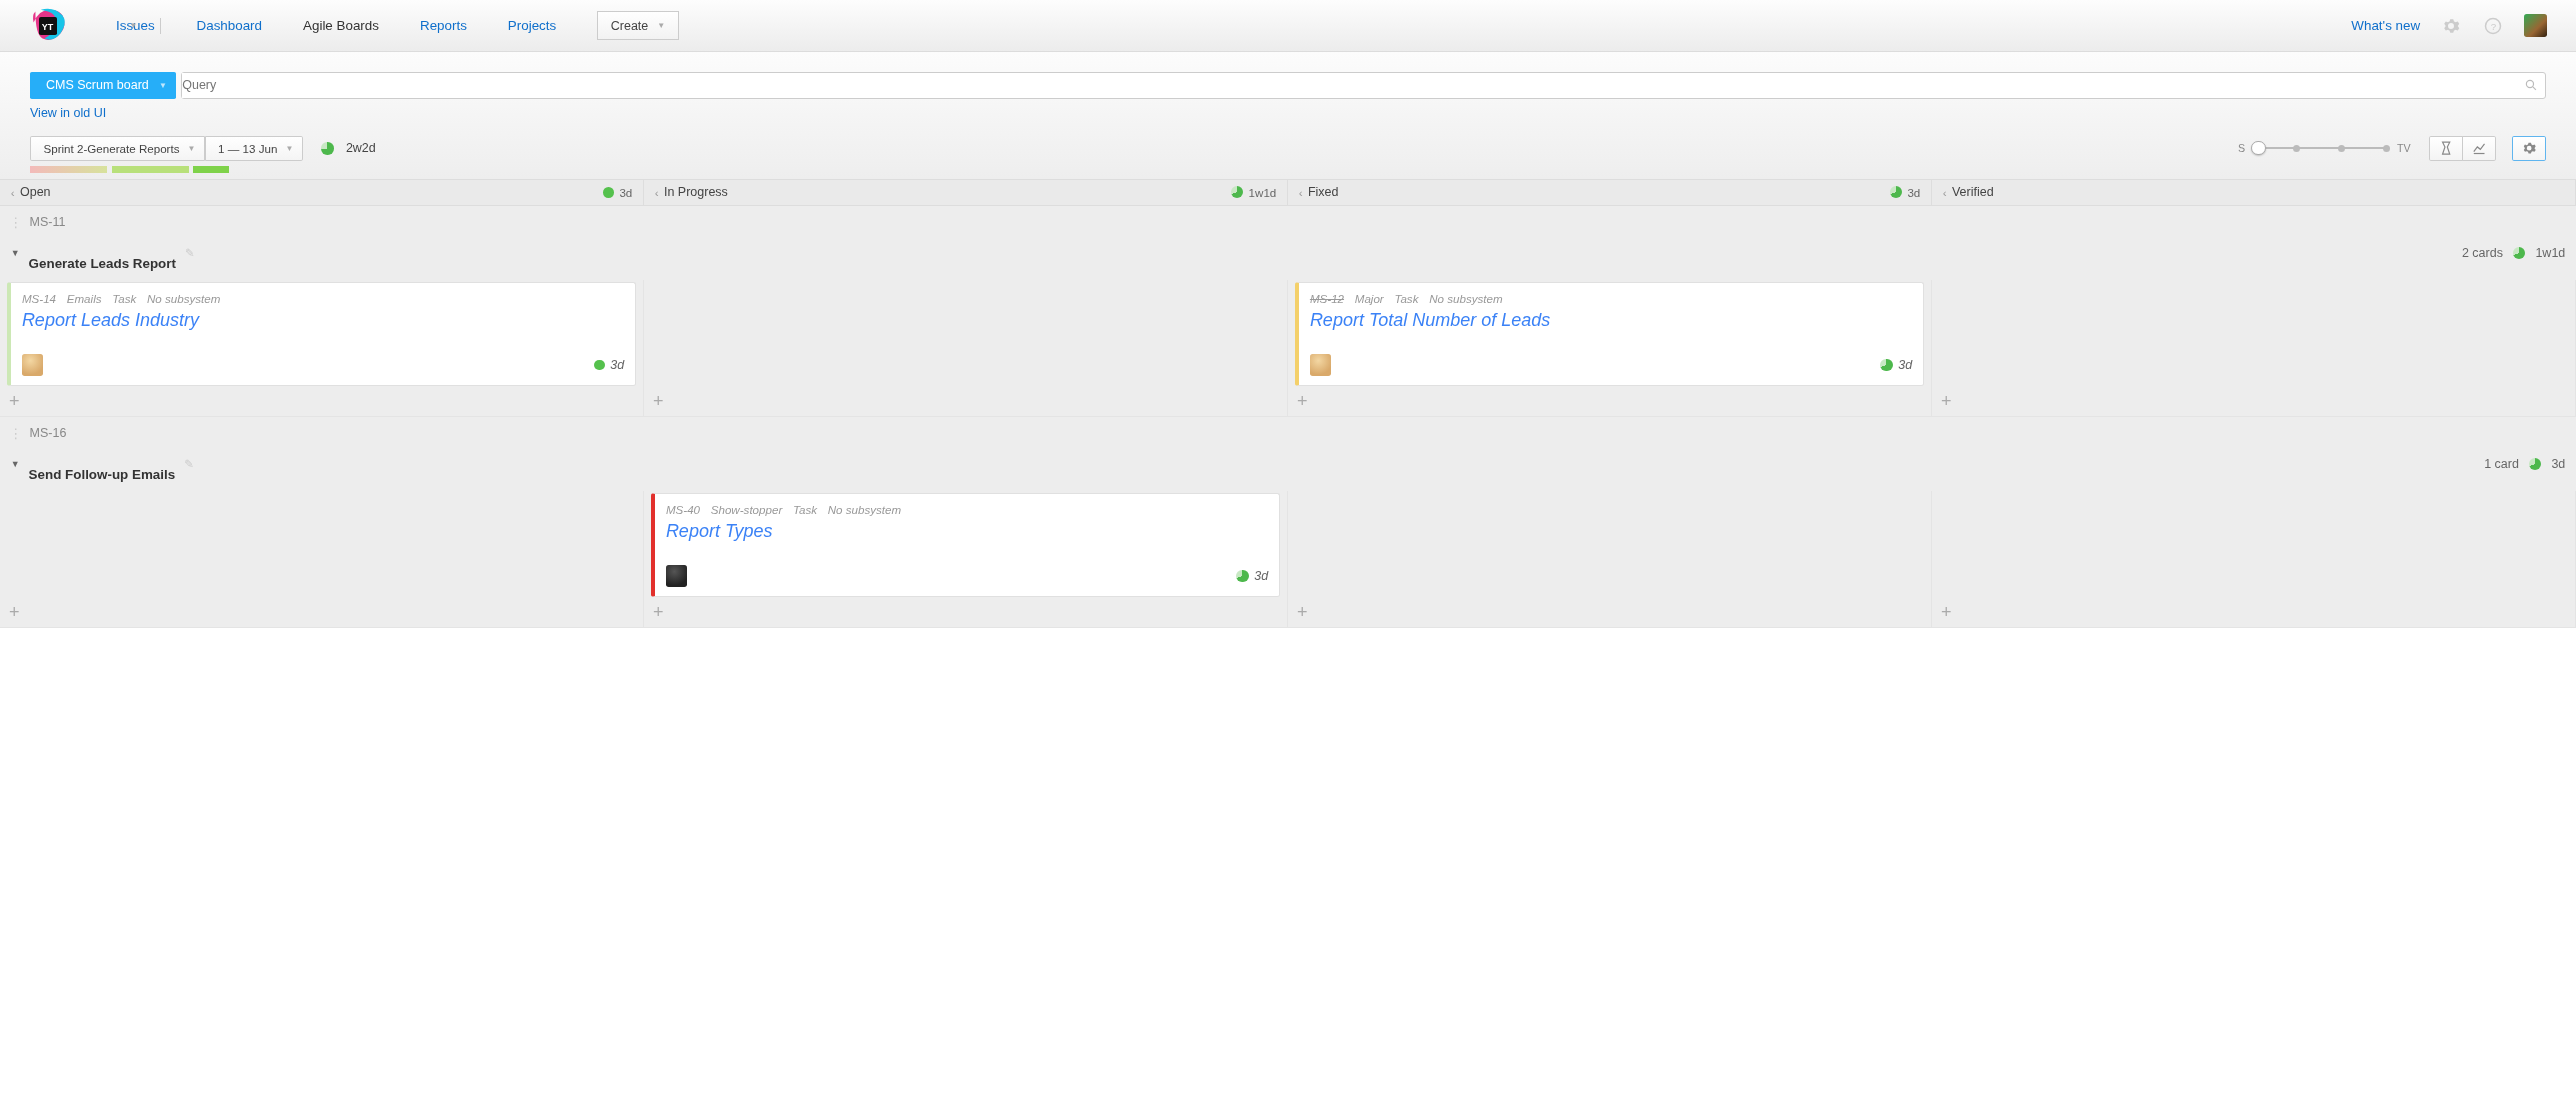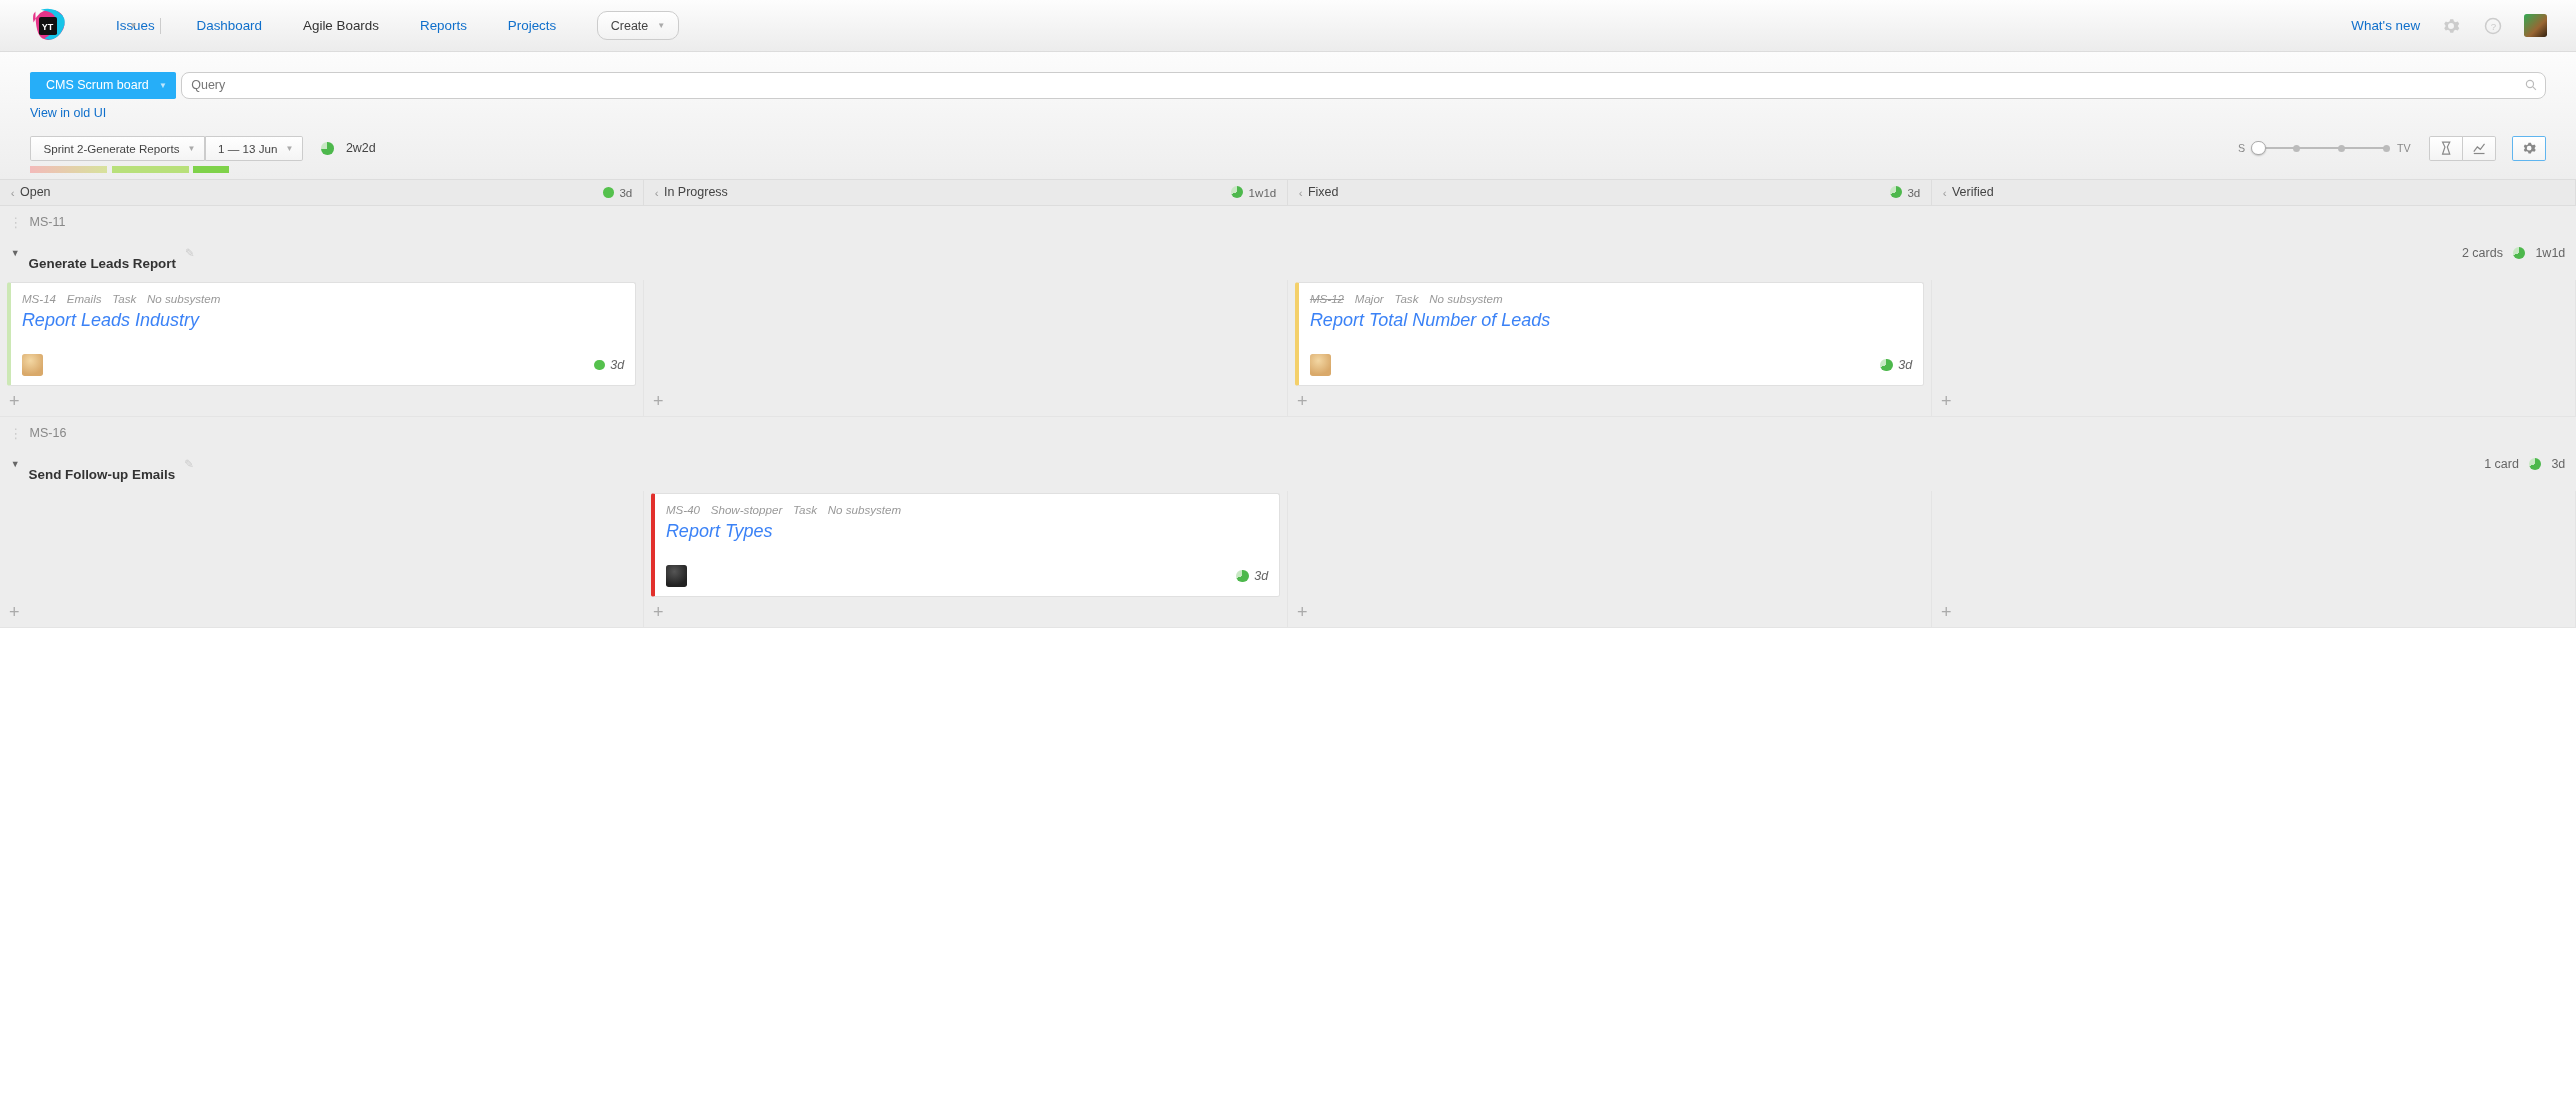--- a/index.html
+++ b/index.html
@@ -7,33 +7,33 @@
 
 
 .hdr { display: flex; align-items: center; height: 52px; padding: 0 29px 0 30px; background: linear-gradient(#fdfdfd,#ececec); border-bottom: 0.9px solid #dcdcdc; }
 .logo { width: 36px; height: 36px; position: relative; margin-right: 50px; }
 .logo svg { width: 36px; height: 36px; }
 .nav { display: flex; align-items: center; gap: 41px; }
 .nav-item { font-size: 13.4px; color: #0f6fcb; cursor: pointer; display: flex; align-items: center; gap: 5.4px; }
 .nav-item.active { color: #333; }
 .nav-caret { font-size: 8px; color: #aaa; }
 .nav-divider { width:0.9px; height:16px; background:#ccc; margin-left:-36px; margin-right:-36px;}
-.create-btn { margin-left: 41px; height: 29px; padding: 0 12.5px; background: linear-gradient(#fff,#f2f2f2); border:0.9px solid #ccc; border-radius:10px; font-size:12.5px; color:#444; display:flex;align-items:center;gap:9px; cursor:pointer;}
+.create-btn { margin-left: 41px; height: 29px; padding: 0 12.5px; background: linear-gradient(#fff,#f2f2f2); border:0.9px solid #ccc; border-radius:0; font-size:12.5px; color:#444; display:flex;align-items:center;gap:9px; cursor:pointer;}
 .hdr-right { margin-left:auto; display:flex; align-items:center; gap:21.5px; }
 .whatsnew { color:#0f6fcb; font-size:13.4px; }
 .icon-btn { width:19.7px; height:19.7px; color:#bbb; cursor:pointer; display:flex;align-items:center;justify-content:center;}
 .icon-btn svg { width:18px; height:18px; fill:#ccc; }
 .avatar { width:23px; height:23px; border-radius:2.7px; background:linear-gradient(135deg,#3a5 0%,#963 60%,#321 100%); cursor:pointer;}
 
 
 .sub { padding: 19.7px 30px 5.4px 30px; background:linear-gradient(#fcfcfc,#eee); }
 .sub-row1 { display:flex; align-items:center; gap:5.4px; margin-bottom:5.4px;}
 .board-sel { height:27px; padding:0 27px 0 16px; background:#26aef8; color:#fff; font-size:12.5px; border-radius:1.8px; display:flex;align-items:center; position:relative; cursor:pointer;}
 .board-sel .caret{position:absolute;right:9px;font-size:8px;color:#bfe6fc;}
-.query { flex:1; height:27px; border:0.9px solid #ccc; border-radius:8px; padding:0 30px 0 9px; font-size:12.5px; color:#666; position:relative; background:#fff;}
+.query { flex:1; height:27px; border:0.9px solid #ccc; border-radius:3px; padding:0 30px 0 0; font-size:12.5px; color:#666; position:relative; background:#fff;}
 .query input{border:none;outline:none;width:100%;height:100%;font-size:12.5px;}
 .query .sicon{position:absolute;right:7.2px;top:5.4px;color:#bbb;}
 .viewold{color:#0f6fcb;font-size:12.5px;margin-top:1.8px;display:inline-block;cursor:pointer;}
 .sub-row2{display:flex;align-items:center;margin-top:16px;}
 .sprint-sel,.date-sel{height:25px;border:0.9px solid #ccc;background:linear-gradient(#fff,#f4f4f4);padding:0 25px 0 12.5px;font-size:11.6px;display:flex;align-items:center;position:relative;border-radius:1.8px;cursor:pointer;}
 .sprint-sel{margin-right:-0.9px;border-top-right-radius:0;border-bottom-right-radius:0;}
 .date-sel{border-top-left-radius:0;border-bottom-left-radius:0;}
 .sel-caret{position:absolute;right:9px;font-size:8px;color:#aaa;}
 .sprint-time{margin-left:18px;font-size:12.5px;display:flex;align-items:center;gap:12px;}
 .pie{width:12.5px;height:12.5px;border-radius:50%;background:conic-gradient(#4db84c 0 270deg,#c8e8c4 270deg 360deg);display:inline-block;}

